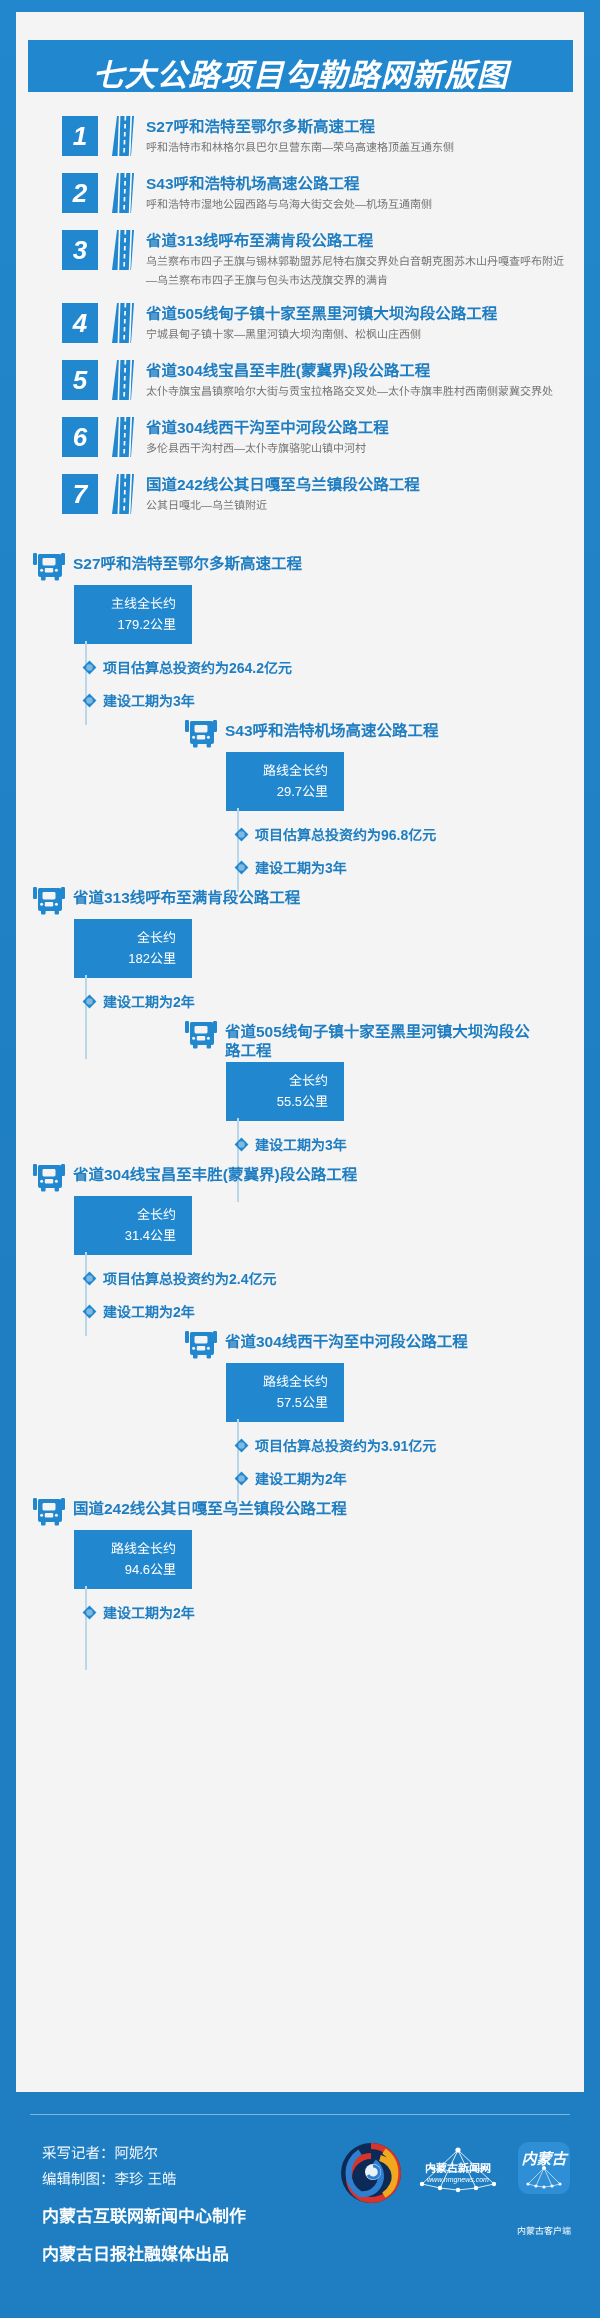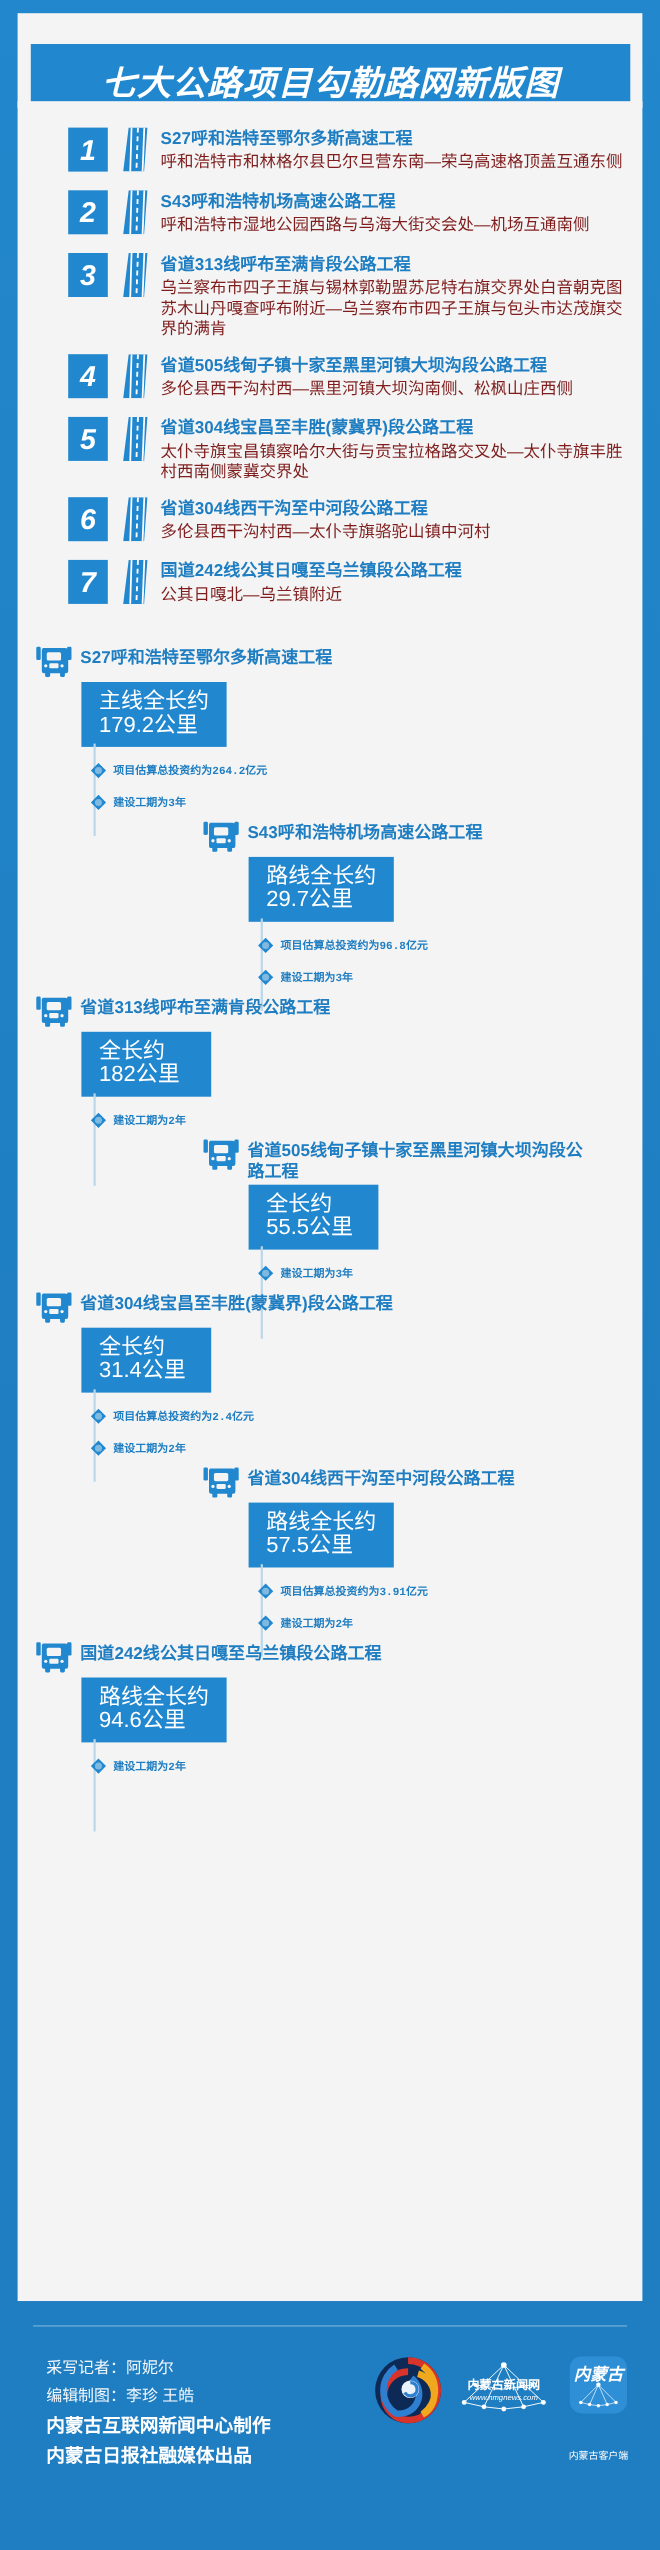--- a/index.html
+++ b/index.html
@@ -87,22 +87,22 @@
   }
   .item-texts { flex: 1 1 auto; padding-top: 1px; }
   .item-title {
     color: #1f7ec2;
     font-size: 15.5px;
     font-weight: bold;
     line-height: 20px;
     margin-bottom: 1px;
   }
   .item-desc {
-    color: #7f1d1d;
-    font-size: 15px;
+    color: #737373;
+    font-size: 11px;
     line-height: 19px;
   }
 
   
   .cards { padding: 20px 0 0 0; }
   .card {
     position: relative;
     margin-bottom: 8px;
   }
   .card.left  { padding-left: 16px;  padding-right: 10px; }
@@ -129,24 +129,24 @@
 
   .card-body {
     position: relative;
     padding-left: 42px;
   }
   .len-box {
     display: inline-block;
     min-width: 118px;
     background: #2187cf;
     color: #ffffff;
-    text-align: left;
+    text-align: right;
     padding: 8px 16px 9px 16px;
     line-height: 21px;
-    font-size: 20px;
+    font-size: 13px;
   }
   .len-box .len-val { display: block; }
 
   .connector {
     position: absolute;
     left: 53px;
     width: 2px;
     background: #b9d7ea;
   }
 
@@ -157,23 +157,22 @@
     position: relative;
     padding-left: 8px;
   }
   .diamond {
     flex: 0 0 auto;
     width: 15px; height: 15px;
     margin-right: 6px;
   }
   .bullet-text {
     color: #1f7ec2;
-    font-size: 10px;
+    font-size: 14px;
     font-weight: bold;
-    font-family: Liberation Mono, monospace;
   }
 
   
   .footer {
     position: absolute;
     left: 0; bottom: 0;
     width: 600px;
     height: 226px;
     background: #1f7ec2;
   }
@@ -191,20 +190,21 @@
   .credit-line {
     font-size: 14.5px;
     line-height: 26px;
     color: #f2f7fb;
   }
   .credit-strong {
     font-size: 17px;
     font-weight: bold;
     line-height: 27px;
     color: #ffffff;
+    margin-top: 11px;
   }
   .logos {
     position: absolute;
     right: 26px; top: 50px;
     display: flex;
     align-items: flex-start;
     gap: 0;
   }
   .logo-swirl { width: 62px; height: 62px; }
   .logo-nmg   { width: 112px; }
@@ -289,21 +289,21 @@
               <g stroke="#ffffff" stroke-width="1.6" fill="none">
                 <line x1="11.6" y1="0" x2="10.4" y2="40"></line>
                 <line x1="23.2" y1="0" x2="21.6" y2="40"></line>
               </g>
               <g stroke="#ffffff" stroke-width="1.7" stroke-dasharray="4.5,3.5">
                 <line x1="17.4" y1="0" x2="16" y2="40"></line>
               </g>
             </svg></div>
           <div class="item-texts">
             <div class="item-title">省道505线甸子镇十家至黑里河镇大坝沟段公路工程</div>
-            <div class="item-desc">多伦县西干沟村西—黑里河镇大坝沟南侧、松枫山庄西侧</div>
+            <div class="item-desc">宁城县甸子镇十家—黑里河镇大坝沟南侧、松枫山庄西侧</div>
           </div>
         </div>
         <div class="list-item">
           <div class="num-badge">5</div>
           <div class="road-icon"><svg viewBox="0 0 32 40" width="32" height="40">
               <polygon points="9,0 26,0 23,40 4,40" fill="#2187cf"></polygon>
               <g stroke="#ffffff" stroke-width="1.6" fill="none">
                 <line x1="11.6" y1="0" x2="10.4" y2="40"></line>
                 <line x1="23.2" y1="0" x2="21.6" y2="40"></line>
               </g>

